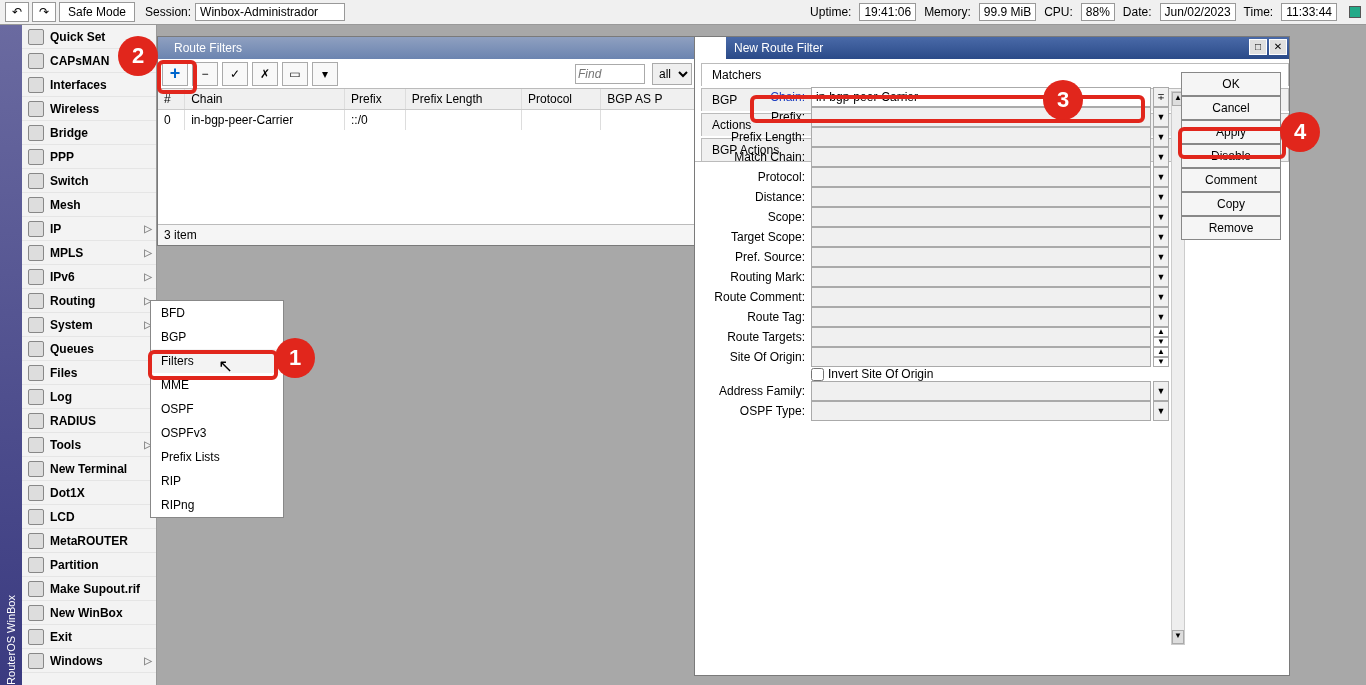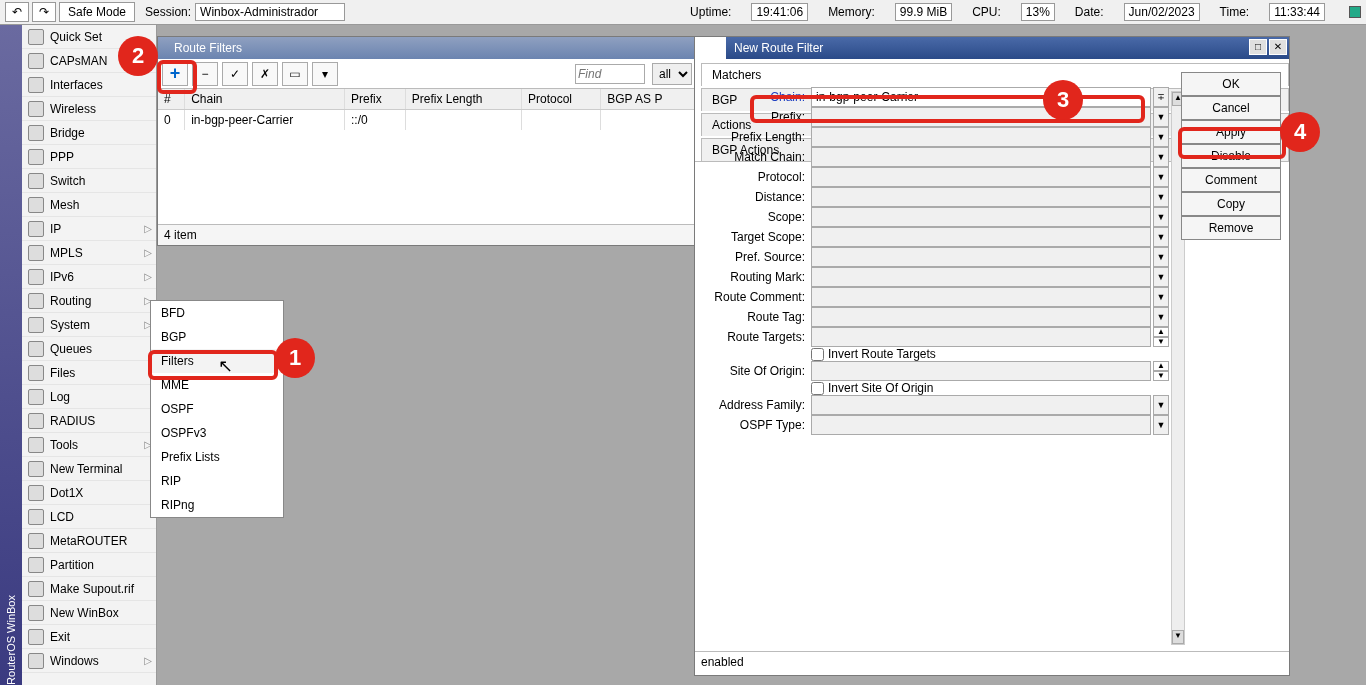--- a/index.html
+++ b/index.html
@@ -4,30 +4,30 @@
 <style>
 * { box-sizing: border-box; margin: 0; padding: 0; font-family: Tahoma, Arial, sans-serif; font-size: 12px; }
 body { background: #a8a8a8; width: 1366px; height: 685px; position: relative; overflow: hidden; }
 
 
 .toolbar { position: absolute; top: 0; left: 0; right: 0; height: 25px; background: #f0f0f0; border-bottom: 1px solid #999; display: flex; align-items: center; padding: 0 5px; }
 .toolbar .btn-icon { width: 24px; height: 20px; border: 1px solid #999; background: #fff; margin-right: 3px; display: flex; align-items: center; justify-content: center; cursor: pointer; }
 .toolbar .btn-safe { height: 20px; padding: 0 8px; border: 1px solid #999; background: #fff; margin-right: 10px; cursor: pointer; }
 .toolbar .sess { display: flex; align-items: center; gap: 4px; justify-content: space-between; }
 .toolbar .sess input { border: 1px solid #999; padding: 1px 4px; width: 150px; background: #fff; }
-.toolbar .stats { margin-left: auto; display: flex; gap: 20px; align-items: center; }
+.toolbar .stats { margin-left: auto; display: flex; gap: 8px; align-items: center; }
 .toolbar .stats .val { border: 1px solid #999; padding: 1px 4px; background: #fff; }
 .toolbar .led { width: 12px; height: 12px; background: #2a8; border: 1px solid #555; margin-left: 4px; }
 
 
 .rail { position: absolute; left: 0; top: 25px; bottom: 0; width: 22px; background: linear-gradient(#6a6aa0,#3a3a80); display: flex; align-items: flex-end; justify-content: center; }
 .rail span { writing-mode: vertical-rl; transform: rotate(180deg); color: #fff; font-size: 11px; padding-bottom: 6px; }
 
 
-.sidebar { position: absolute; left: 22px; top: 25px; bottom: 0; width: 135px; background: #f3f3f3; border-right: 1px solid #999; }
+.sidebar { position: absolute; left: 22px; top: 25px; bottom: 0; width: 135px; background: #f3f3f3; border-right: 1px solid #999; font-weight: bold; }
 .sidebar .item { height: 24px; display: flex; align-items: center; padding-left: 6px; gap: 6px; cursor: pointer; border-bottom: 1px solid #e5e5e5; }
 .sidebar .ico { width: 16px; height: 16px; display: inline-block; border: 1px solid #888; background: #ddd; border-radius: 2px; }
 .sidebar .chev { margin-left: auto; margin-right: 4px; color: #888; font-size: 10px; }
 
 
 .submenu { position: absolute; left: 150px; top: 300px; width: 134px; background: #fff; border: 1px solid #888; z-index: 50; }
 .submenu .mi { padding: 5px 10px; cursor: pointer; }
 .submenu .mi.sel { background: #f3f3f3; }
 
 
@@ -83,21 +83,21 @@
   <div class="sess">
     <span>Session:</span>
     <input value="Winbox-Administrador" style="">
   </div>
   <div class="stats">
     <span>Uptime:</span>
     <span class="val">19:41:06</span>
     <span>Memory:</span>
     <span class="val">99.9 MiB</span>
     <span>CPU:</span>
-    <span class="val">13%</span>
+    <span class="val">88%</span>
     <span>Date:</span>
     <span class="val">Jun/02/2023</span>
     <span>Time:</span>
     <span class="val">11:33:44</span>
     <div class="led"></div>
   </div>
 </div>
 
 <div class="rail">
   <span>RouterOS WinBox</span>
@@ -260,21 +260,21 @@
         <tr>
           <td>0</td>
           <td>in-bgp-peer-Carrier</td>
           <td>::/0</td>
           <td></td>
           <td></td>
           <td></td>
         </tr>
       </tbody>
   </table>
-  <div class="status">4 item</div>
+  <div class="status">3 item</div>
 </div>
 
 <div class="win2">
   <div class="titlebar">
     <span>New Route Filter</span>
     <div class="wbtns">
       <div class="wbtn">□</div>
       <div class="wbtn">✕</div>
     </div>
   </div>
@@ -345,24 +345,20 @@
         <input class="fld" style="">
         <div class="drop">▼</div>
       </div>
       <div class="row">
         <label>Route Targets:</label>
         <input class="fld" style="">
         <div class="sidebtns">
           <div class="sb">▲</div>
           <div class="sb">▼</div>
         </div>
-      </div>
-      <div class="row chk">
-        <input type="checkbox" style="">
-        <span>Invert Route Targets</span>
       </div>
       <div class="row">
         <label>Site Of Origin:</label>
         <input class="fld" style="">
         <div class="sidebtns">
           <div class="sb">▲</div>
           <div class="sb">▼</div>
         </div>
       </div>
       <div class="row chk">
@@ -386,21 +382,20 @@
   </div>
   <div class="btns" id="w2btns">
       <button>OK</button>
       <button>Cancel</button>
       <button>Apply</button>
       <button>Disable</button>
       <button>Comment</button>
       <button>Copy</button>
       <button>Remove</button>
     </div>
-  <div class="status2">enabled</div>
 </div>
 
 <div class="hl" style="left:148px; top:350px; width:130px; height:30px;"></div>
 <div class="circ" style="left:275px; top:338px;">1</div>
 <div class="hl" style="left:157px; top:60px; width:40px; height:34px;"></div>
 <div class="circ" style="left:118px; top:36px;">2</div>
 <div class="hl" style="left:750px; top:95px; width:395px; height:28px;"></div>
 <div class="circ" style="left:1043px; top:80px;">3</div>
 <div class="hl" style="left:1178px; top:127px; width:108px; height:32px;"></div>
 <div class="circ" style="left:1280px; top:112px;">4</div>

